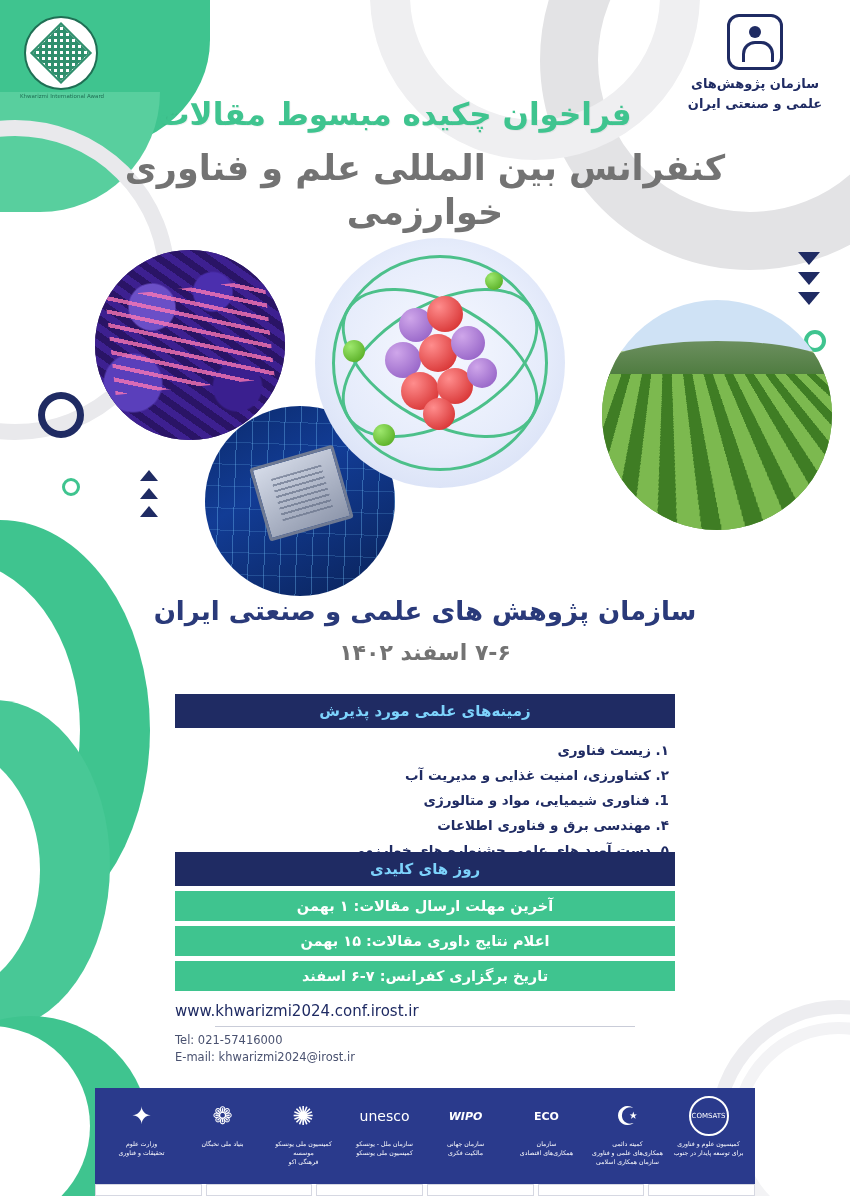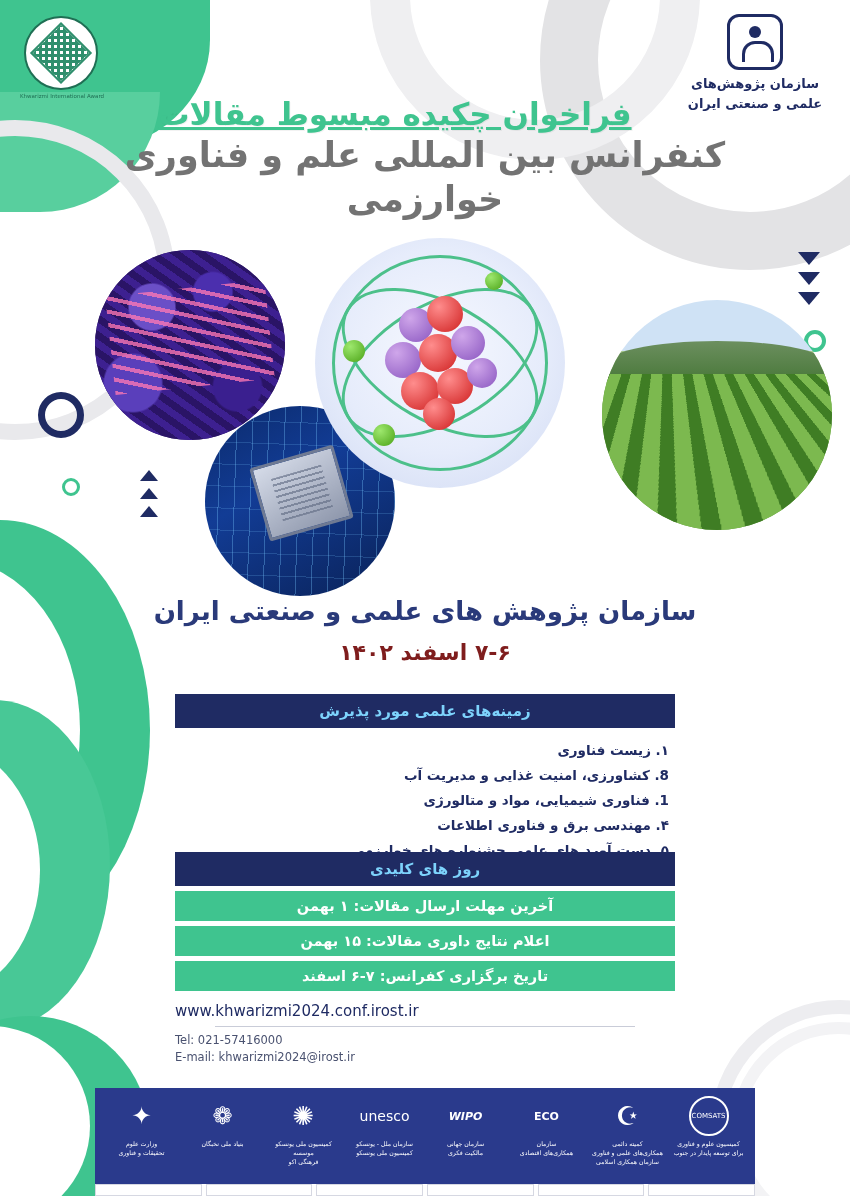--- a/index.html
+++ b/index.html
@@ -168,23 +168,22 @@
   
   .title-wrap {
     position: absolute; right: 0; left: 0; top: 96px;
     text-align: center;
   }
   .title-1 {
     color: #3fc48f;
     font-size: 31px; font-weight: bold;
     letter-spacing: -0.5px;
     text-shadow: 1px 1px 0 rgba(0,0,0,0.05);
-    margin-bottom: 2px;
+    margin-bottom: 15px;
     padding-right: 60px;
-    text-decoration: underline;
   }
   .title-2 {
     color: #737373;
     font-size: 35px; font-weight: bold;
     line-height: 1.25;
     padding: 0 50px;
   }
 
   
   .images { position: absolute; top: 238px; left: 0; width: 850px; height: 330px; }
@@ -272,21 +271,21 @@
 
   
   .org-line {
     position: absolute; top: 596px; left: 0; width: 850px;
     text-align: center;
     color: #2a3a7a; font-size: 26px; font-weight: bold;
   }
   .date-line {
     position: absolute; top: 640px; left: 0; width: 850px;
     text-align: center;
-    color: #7f1d1d; font-size: 22px; font-weight: bold;
+    color: #737373; font-size: 22px; font-weight: bold;
   }
 
   
   .panel { position: absolute; left: 175px; width: 500px; }
 
   .bar {
     background: #1f2b63; color: #7dd3fc;
     text-align: center; font-size: 15px; font-weight: bold;
     padding: 8px 0;
   }
@@ -424,21 +423,21 @@
     </div>
   </div>
 
   <div class="org-line">سازمان پژوهش های علمی و صنعتی ایران</div>
   <div class="date-line">۷-۶ اسفند ۱۴۰۲</div>
 
   <div class="panel" style="top:694px;">
     <div class="bar">زمینه‌های علمی مورد پذیرش</div>
     <div class="topics">
       <div>۱. زیست فناوری</div>
-      <div>8. کشاورزی، امنیت غذایی و مدیریت آب</div>
+      <div>۲. کشاورزی، امنیت غذایی و مدیریت آب</div>
       <div>1. فناوری شیمیایی، مواد و متالورژی</div>
       <div>۴. مهندسی برق و فناوری اطلاعات</div>
       <div>۵. دست آورد های علمی جشنواره های خوارزمی</div>
     </div>
   </div>
 
   <div class="panel" style="top:852px;">
     <div class="bar">روز های کلیدی</div>
     <div class="bar-green">آخرین مهلت ارسال مقالات: ۱ بهمن</div>
     <div class="bar-green">اعلام نتایج داوری مقالات: ۱۵ بهمن</div>

